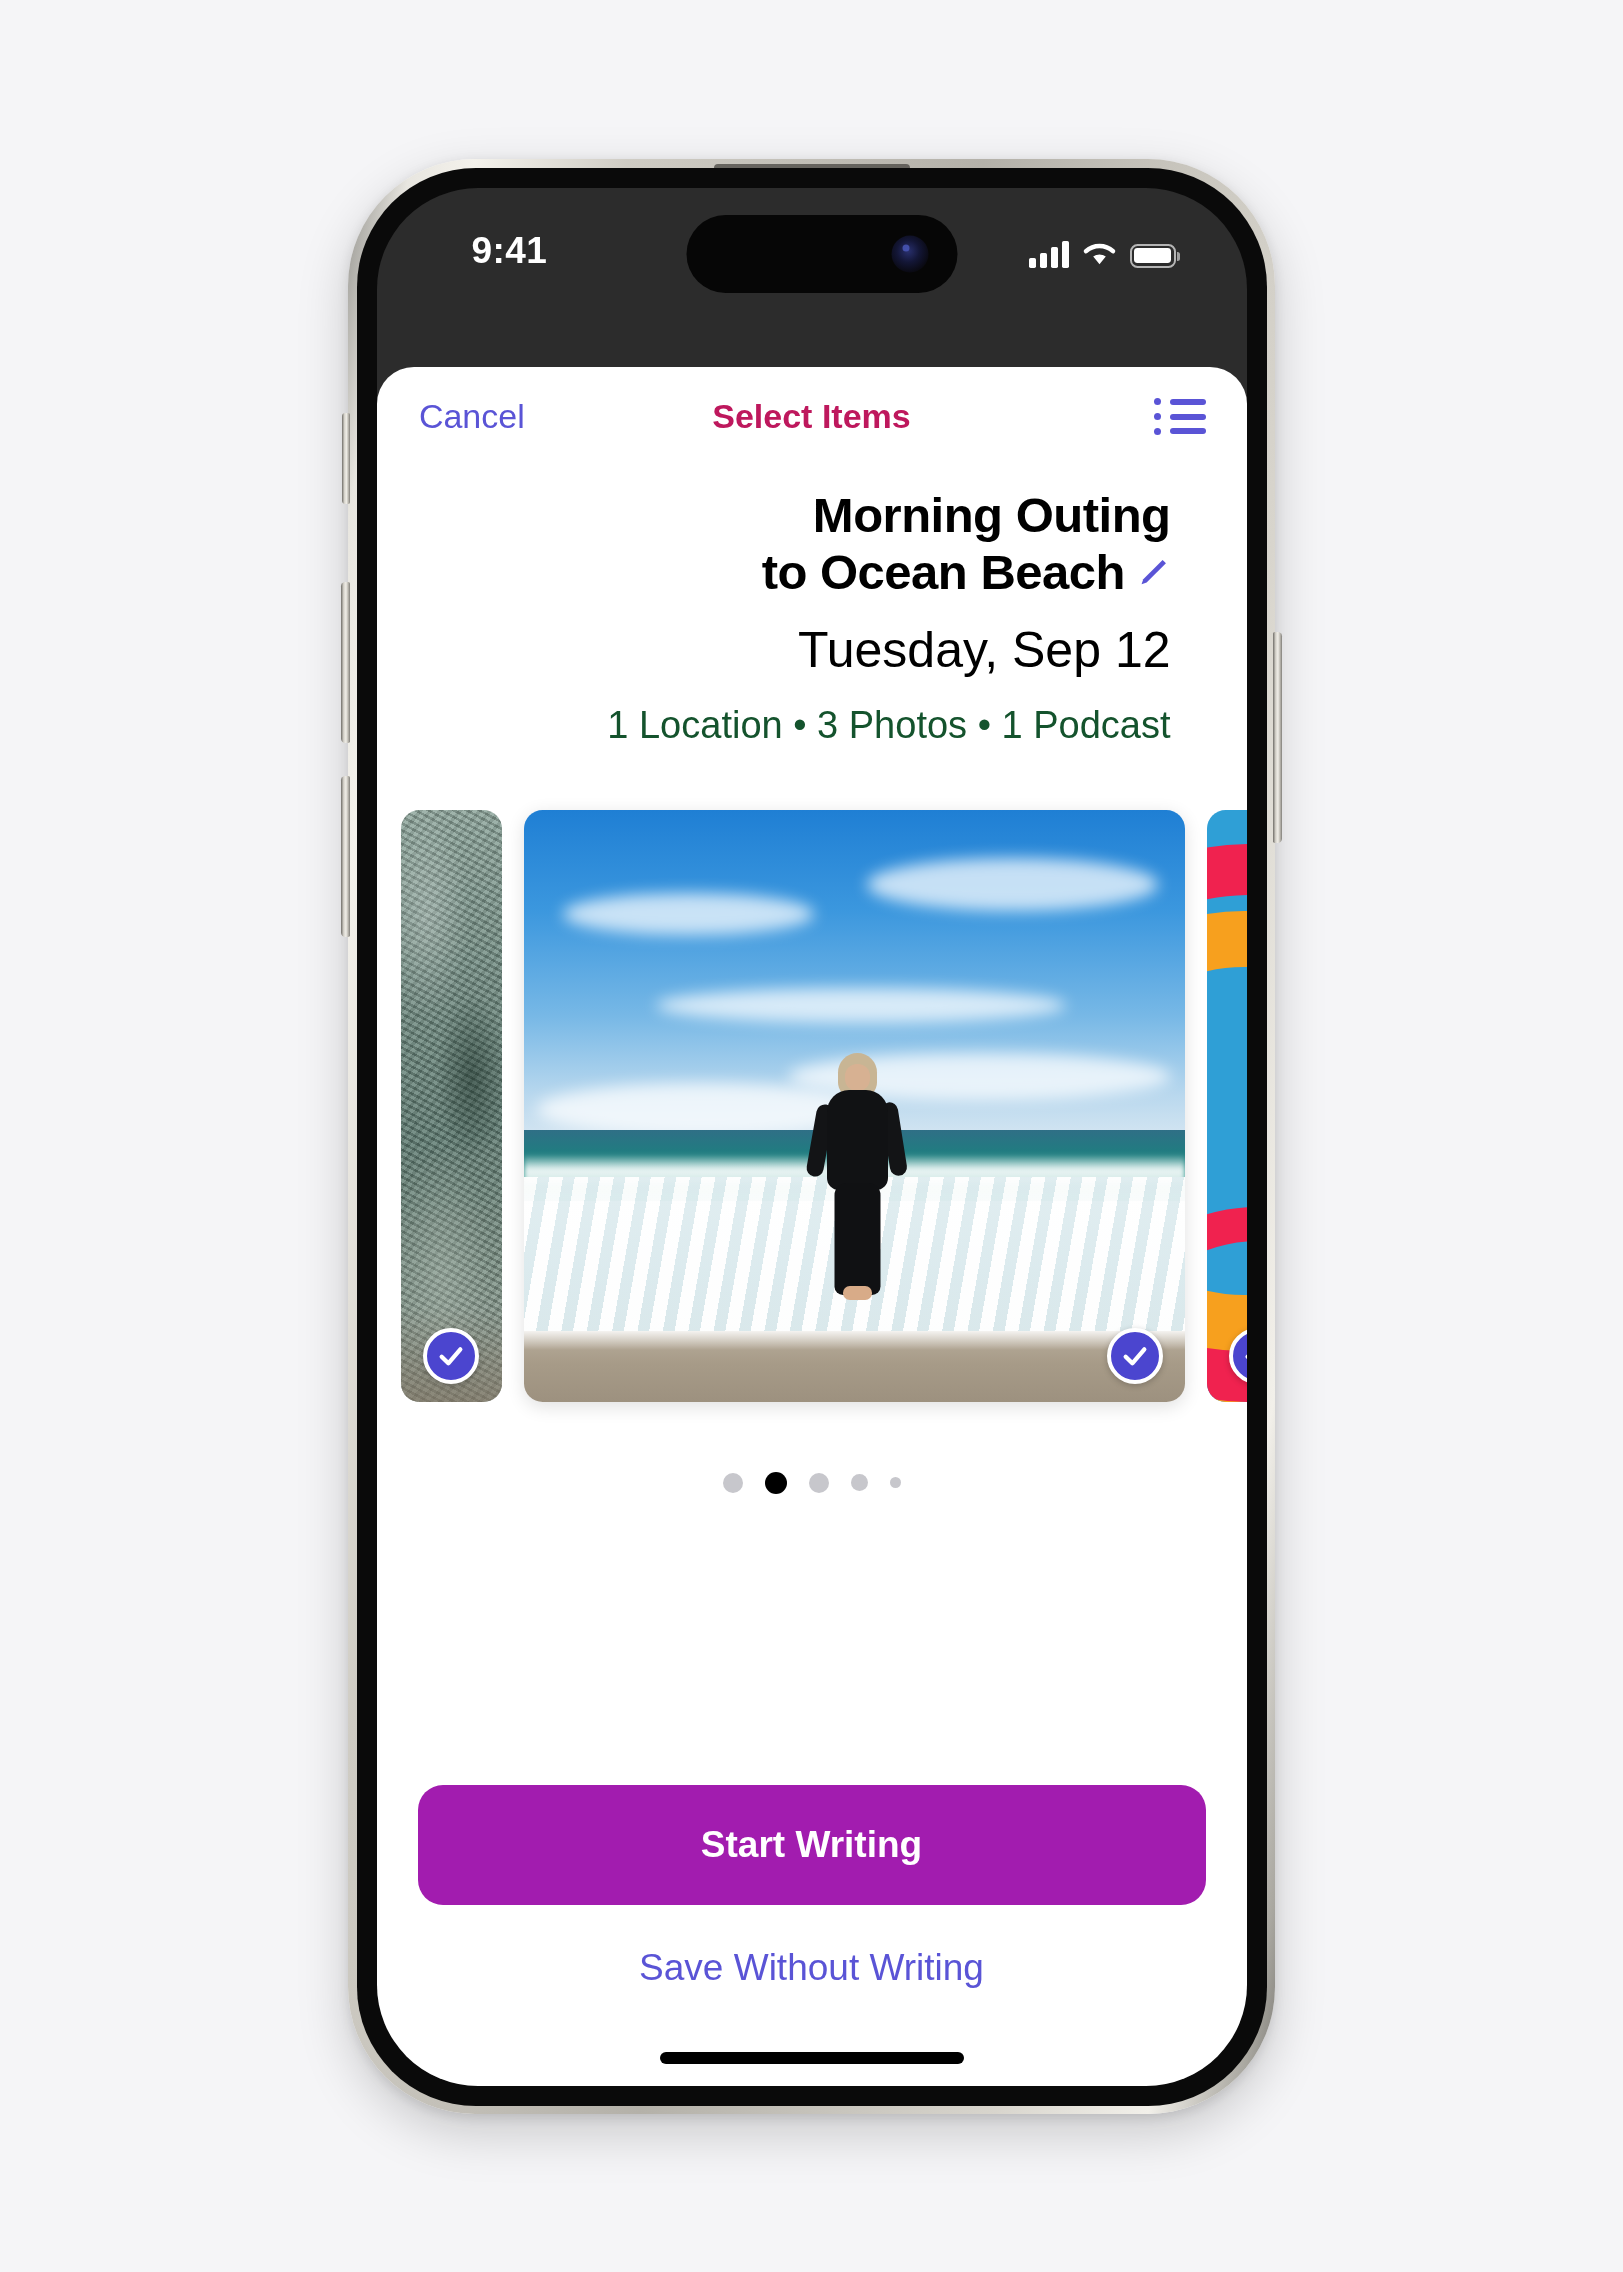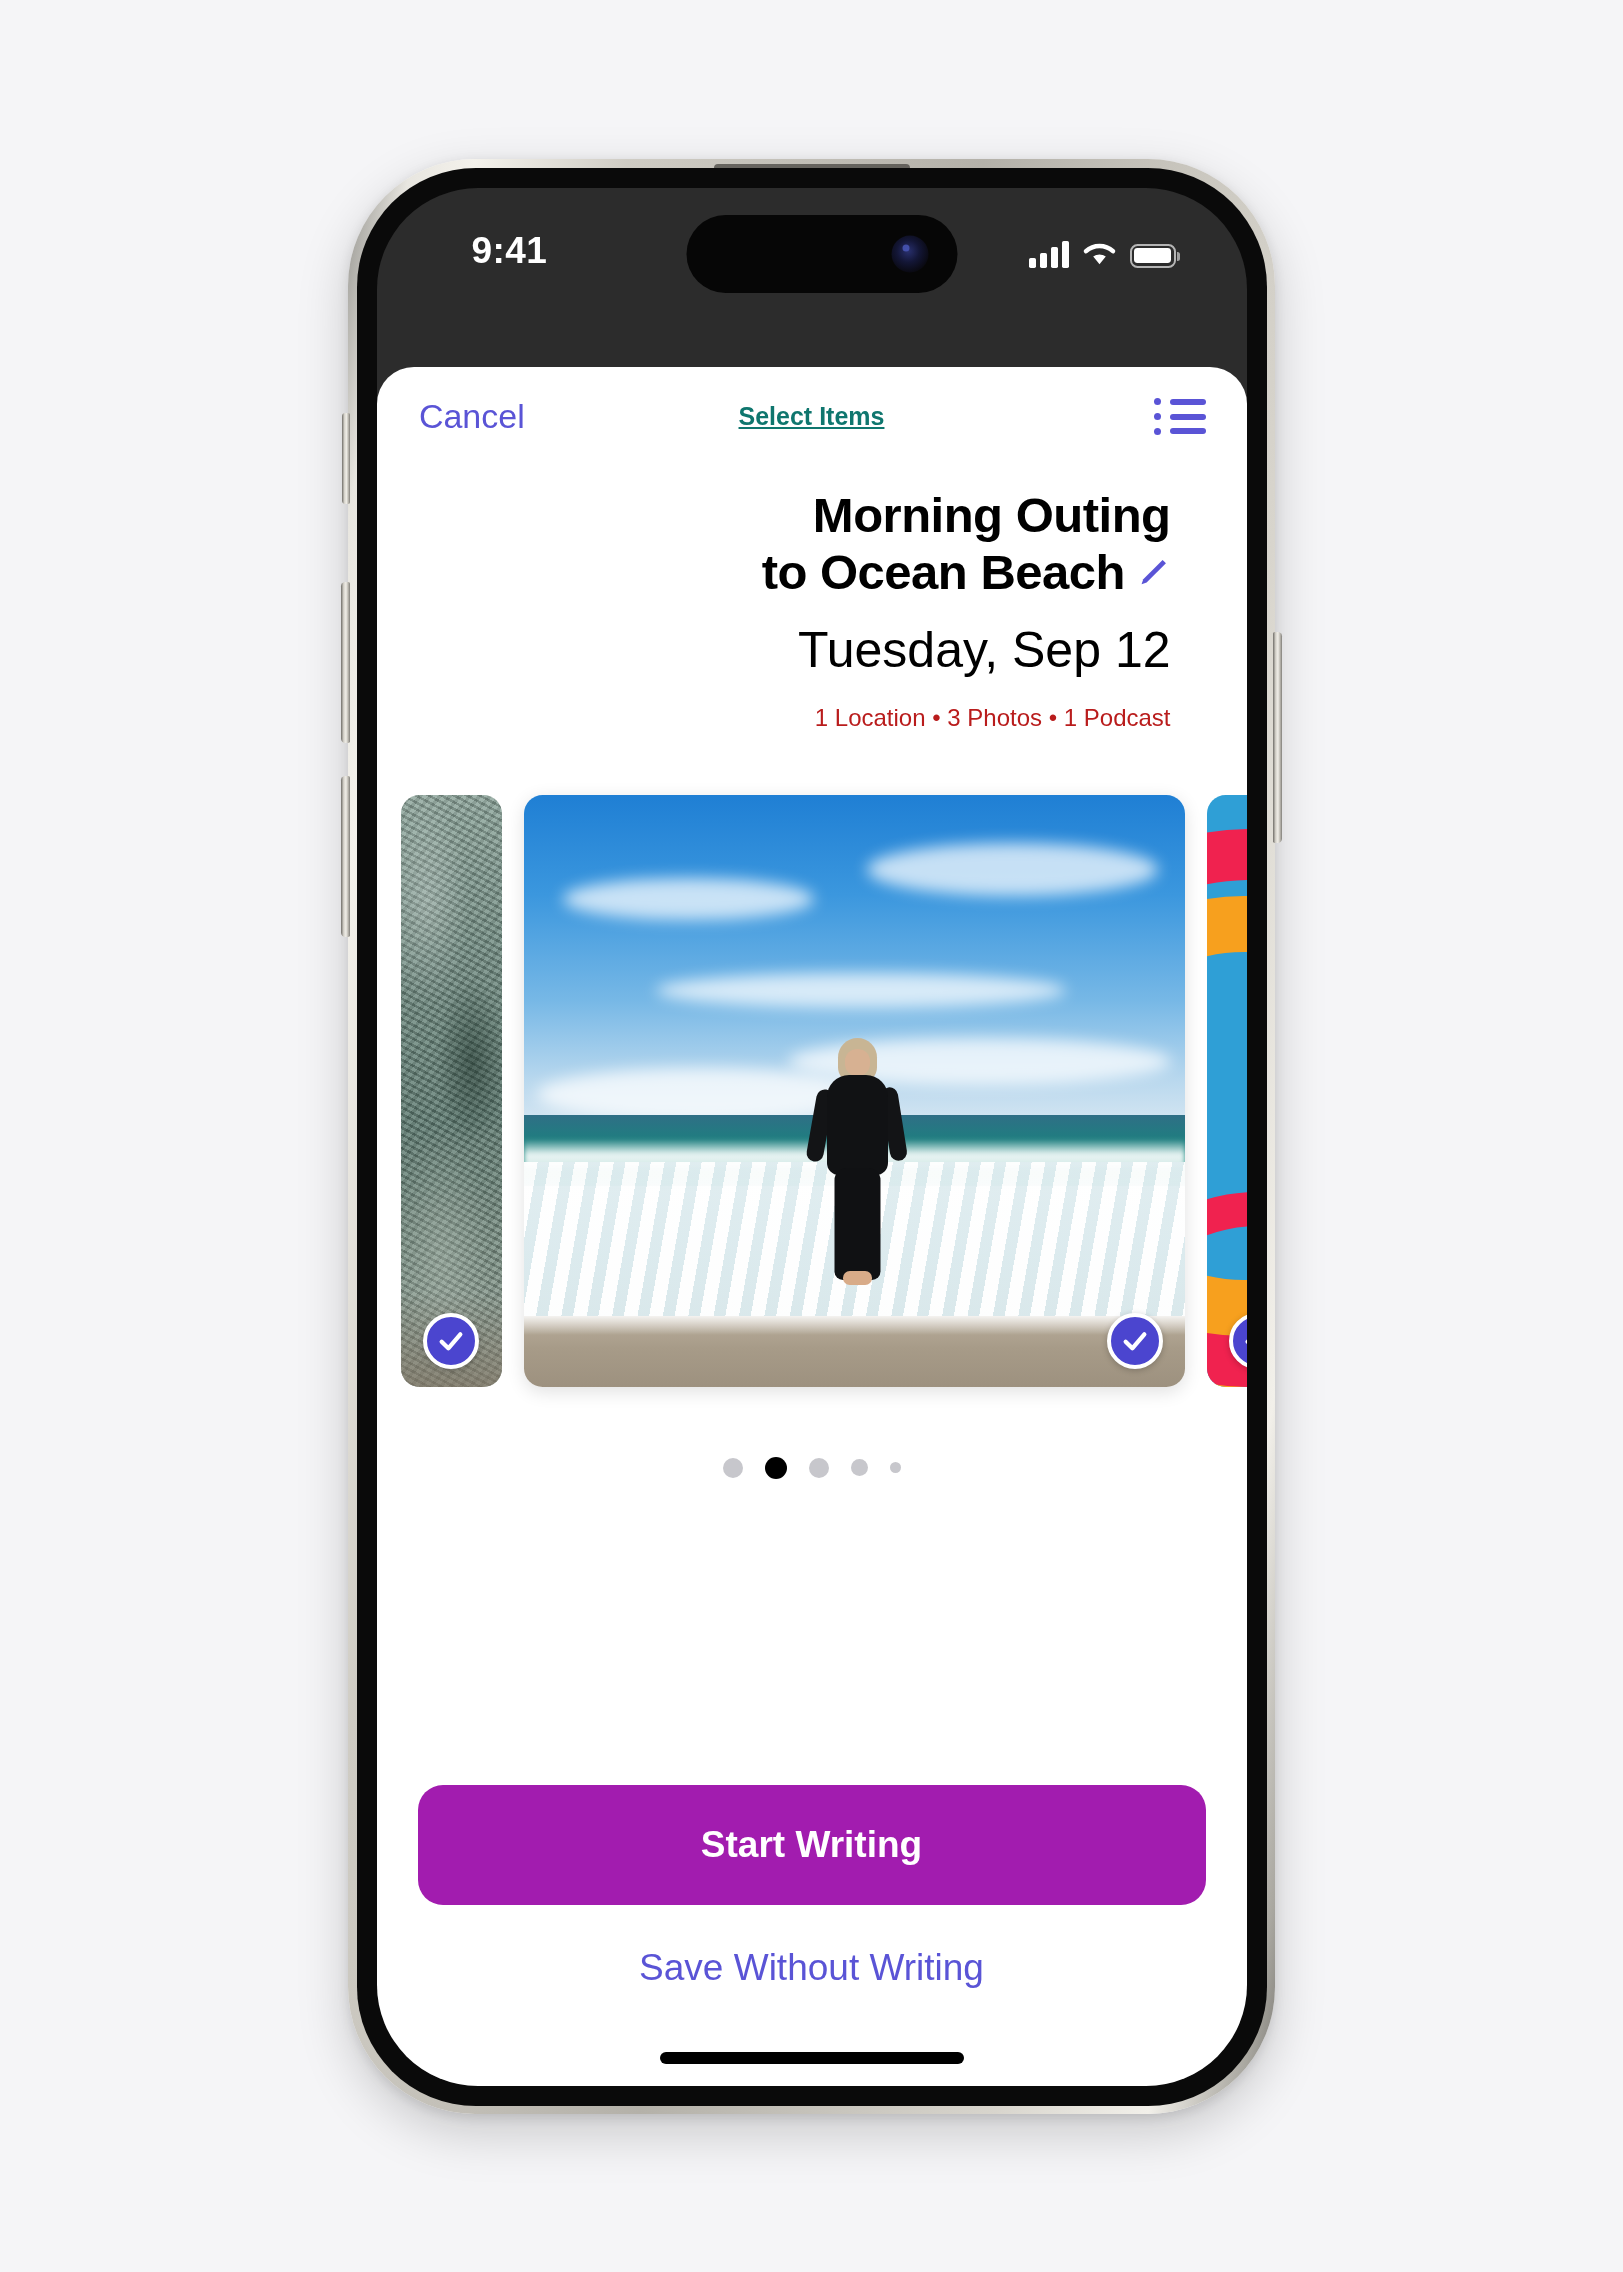--- a/index.html
+++ b/index.html
@@ -182,25 +182,24 @@
     background: none;
     border: none;
     cursor: pointer;
     font-family: inherit;
     padding: 6.8px 3.4px;
   }
   #nav-title {
     position: absolute;
     left: 0; right: 0;
     text-align: center;
-    font-size: 25px;
+    font-size: 34px;
     font-weight: bold;
-    color: #0f766e;
+    color: #be185d;
     pointer-events: none;
-    text-decoration: underline;
   }
   #list-view-btn {
     margin-left: auto;
     width: 54px; height: 44px;
     display: flex; flex-direction: column;
     justify-content: space-between;
     cursor: pointer;
     background: none; border: none;
     padding: 3.4px 0;
   }
@@ -222,22 +221,22 @@
     vertical-align: -1.7px;
     margin-left: 8.5px;
   }
   #event-date {
     margin-top: 18.6px;
     font-size: 50px;
     color: #000;
   }
   #event-meta {
     margin-top: 25px;
-    font-size: 24px;
-    color: #b91c1c;
+    font-size: 38px;
+    color: #14532d;
   }
 
   
   #carousel {
     margin-top: 30px;
     position: relative;
     height: 659px;
   }
   #carousel-track {
     position: absolute;

